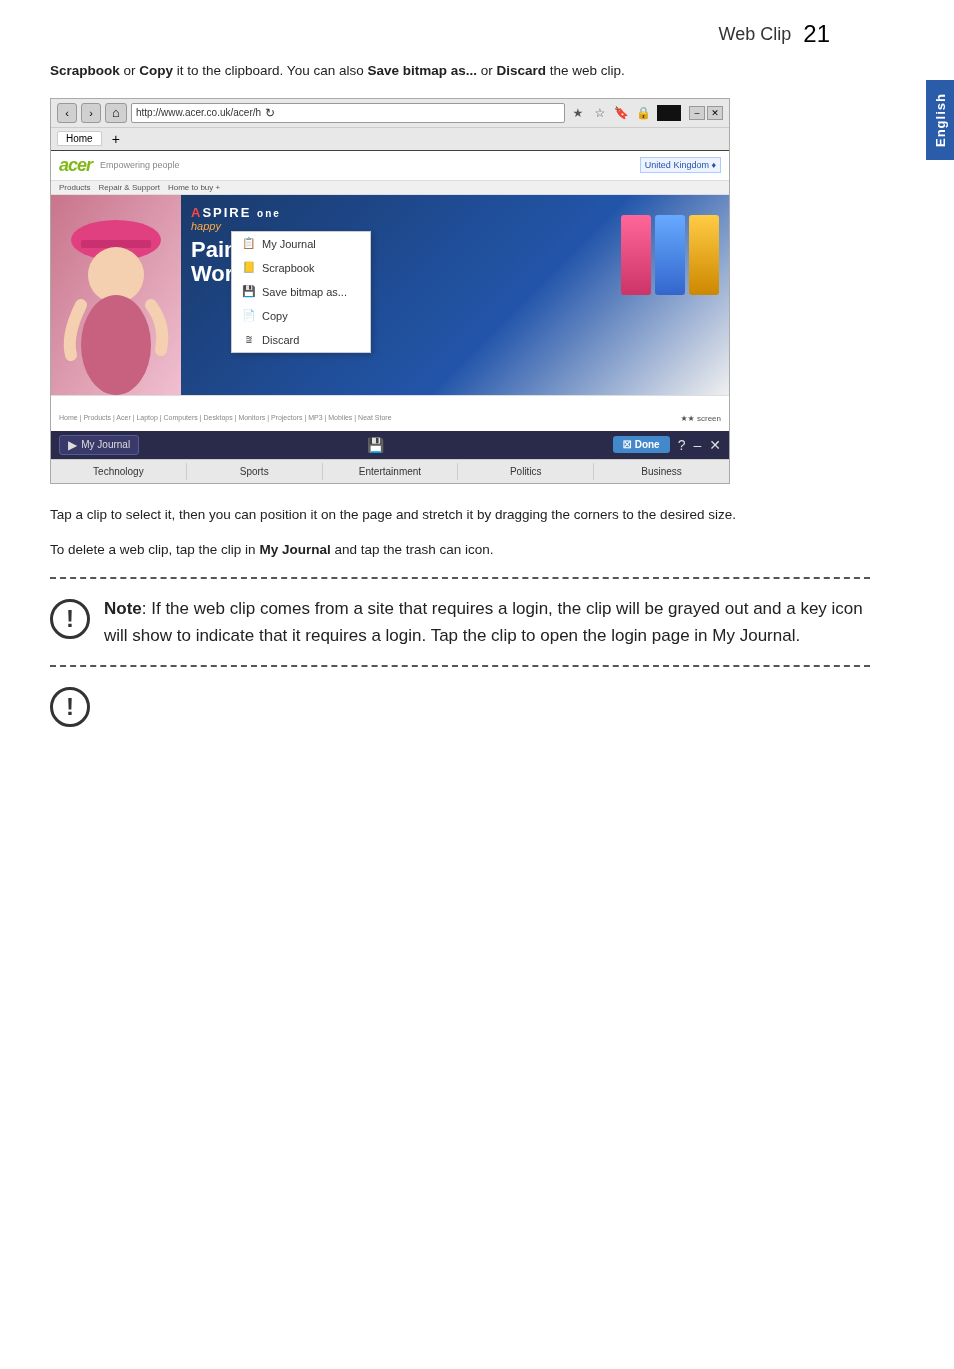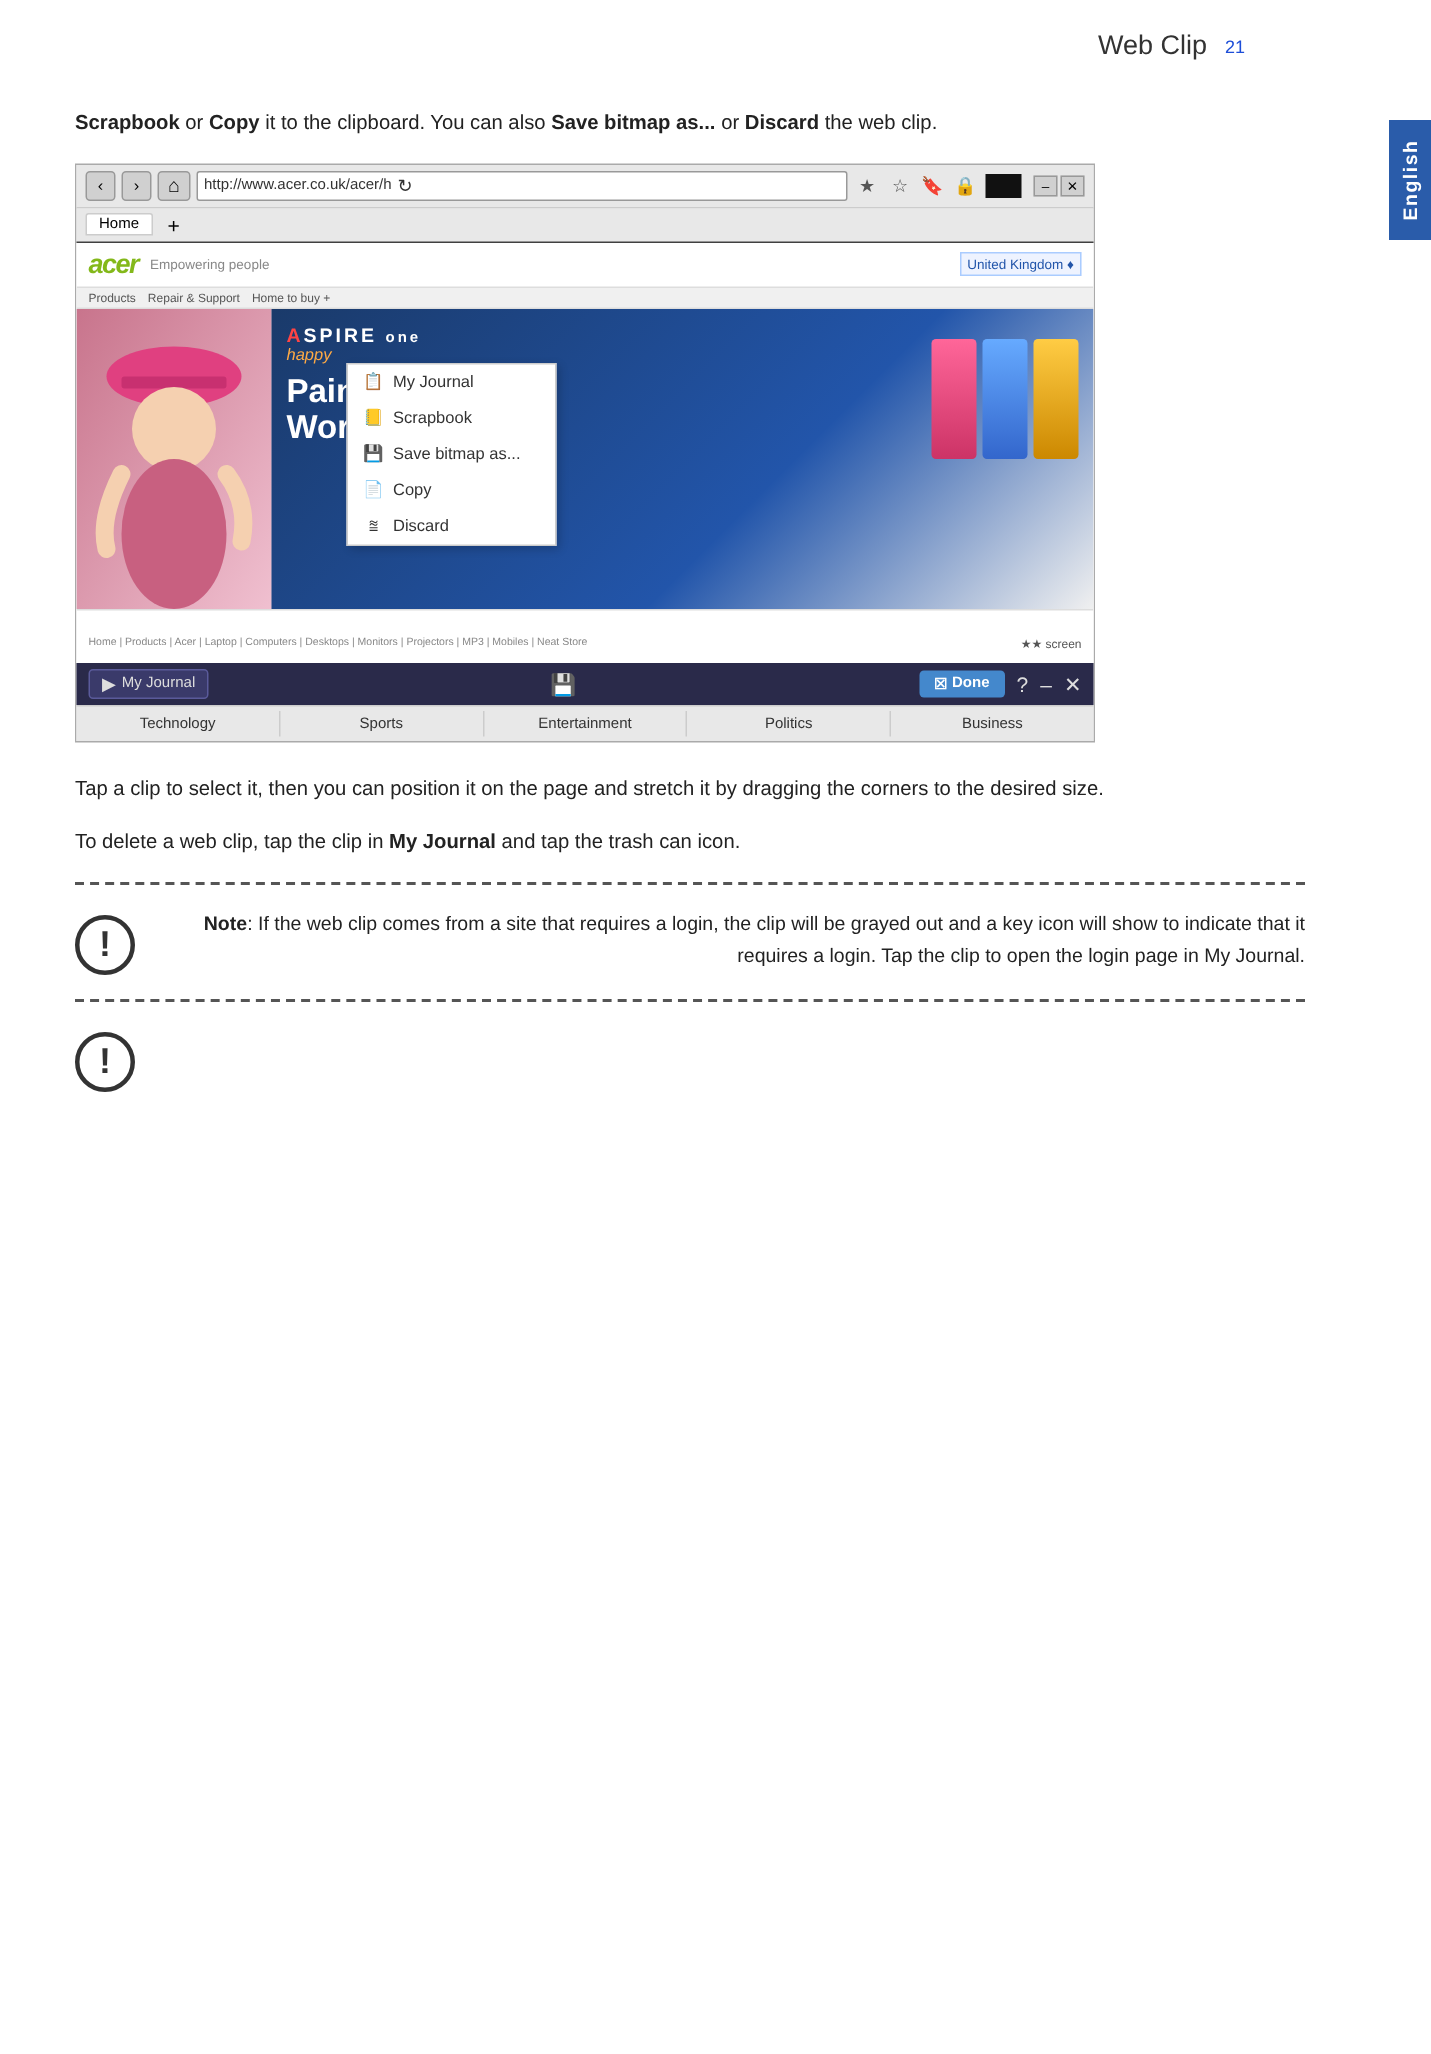--- a/index.html
+++ b/index.html
@@ -36,31 +36,31 @@
     .main-content {
       padding: 20px 50px 40px 50px;
       max-width: 920px;
     }
 
     
     .page-header {
       display: flex;
       justify-content: flex-end;
       align-items: center;
-      margin-bottom: 30px;
+      margin-bottom: 12px;
       padding-right: 40px;
     }
     .page-header-title {
       font-size: 18px;
       color: #333;
       margin-right: 12px;
     }
     .page-number {
-      font-size: 12px;
-      color: #1d4ed8;
+      font-size: 24px;
+      color: #000000;
     }
 
     
     .intro-text {
       font-size: 13.5px;
       line-height: 1.6;
       color: #222;
       margin-bottom: 16px;
     }
     .intro-text strong {
@@ -347,24 +347,23 @@
       border-radius: 50%;
       display: flex;
       align-items: center;
       justify-content: center;
       font-size: 24px;
       font-weight: bold;
       color: #333;
       margin-top: 4px;
     }
     .note-text {
-      font-size: 13px;
+      font-size: 17px;
       line-height: 1.6;
       color: #222;
-      text-align: right;
     }
     .note-text strong {
       font-weight: bold;
     }
 
     .dashed-line {
       display: flex;
       align-items: center;
       width: 100%;
       margin-bottom: 8px;

